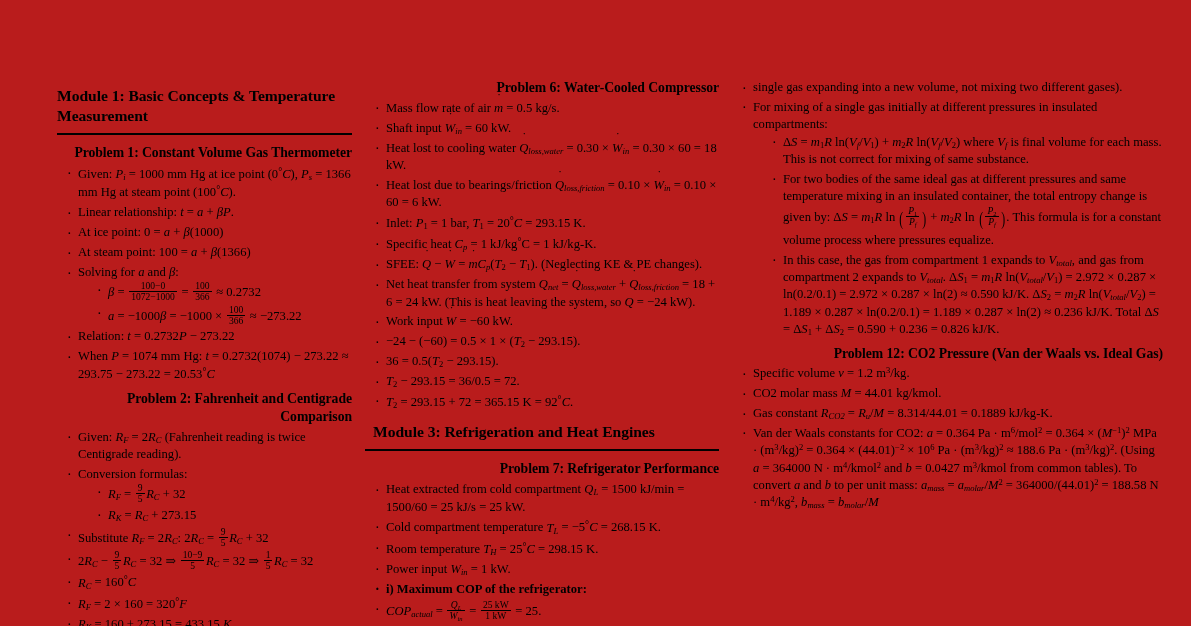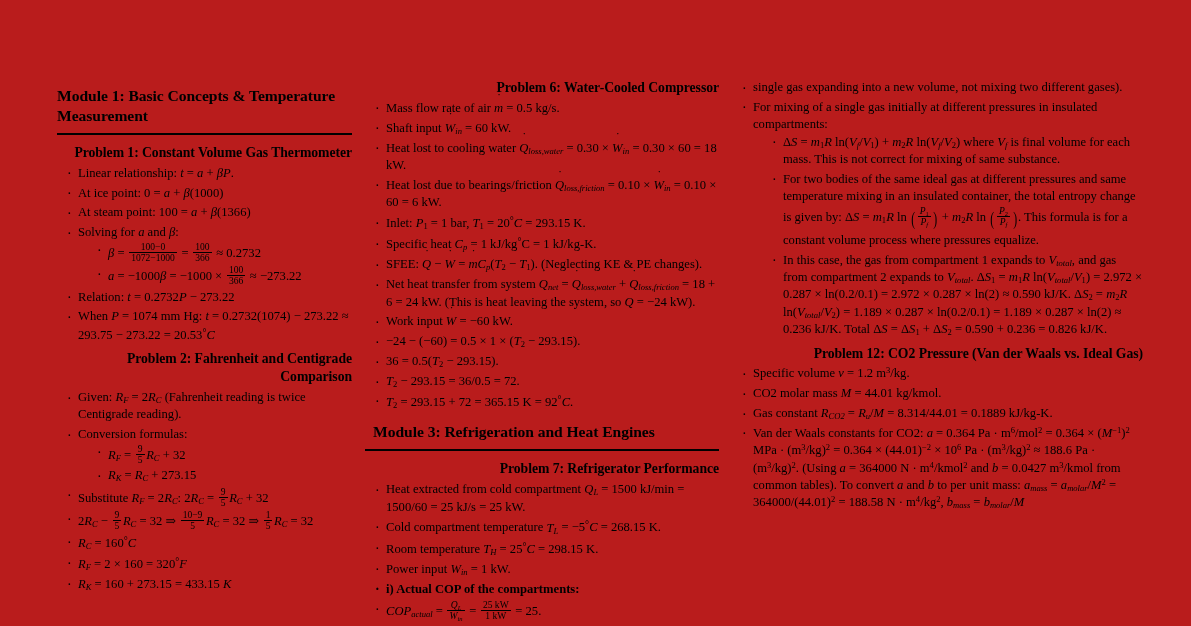--- a/index.html
+++ b/index.html
@@ -31,21 +31,21 @@
     display: flex;
     flex-direction: row;
     align-items: flex-start;
   }
   .col {
     box-sizing: border-box;
     overflow: hidden;
   }
   .col-1 { width: 365px; padding-left: 57px; padding-right: 13px; padding-top: 86px; }
   .col-2 { width: 367px; padding-left: 0px;  padding-right: 13px; padding-top: 79px; }
-  .col-3 { width: 459px; padding-left: 0px;  padding-right: 48px; padding-top: 79px; }
+  .col-3 { width: 459px; padding-left: 0px;  padding-right: 28px; padding-top: 79px; }
 
   .module-h {
     font-size: 15.6px;
     font-weight: bold;
     line-height: 1.28;
     margin: 0 0 0 0;
     padding: 0;
     letter-spacing: -0.05px;
   }
   .module-rule {
@@ -146,20 +146,21 @@
 <div class="page">
   <div class="columns">
 
     <div class="col col-1">
 
       <div class="module-h">Module 1: Basic Concepts &amp; Temperature Measurement</div>
       <hr class="module-rule">
 
       <div class="problem-h">Problem 1: Constant Volume Gas Thermometer</div>
       <ul class="lvl1">
+        <li>Given: <span class="mi">P<sub>i</sub></span> = 1000 mm Hg at ice point (0<span class="deg">°</span><span class="mi">C</span>), <span class="mi">P<sub>s</sub></span> = 1366 mm Hg at steam point (100<span class="deg">°</span><span class="mi">C</span>).</li>
         <li>Linear relationship: <span class="mi">t</span> = <span class="mi">a</span> + <span class="mi">β</span><span class="mi">P</span>.</li>
         <li>At ice point: 0 = <span class="mi">a</span> + <span class="mi">β</span>(1000)</li>
         <li>At steam point: 100 = <span class="mi">a</span> + <span class="mi">β</span>(1366)</li>
         <li>Solving for <span class="mi">a</span> and <span class="mi">β</span>:
           <ul class="lvl2">
             <li class="tight"><span class="mi">β</span> = <span class="frac"><span class="num">100−0</span><span class="den">1072−1000</span></span> = <span class="frac"><span class="num">100</span><span class="den">366</span></span> ≈ 0.2732</li>
             <li class="tight"><span class="mi">a</span> = −1000<span class="mi">β</span> = −1000 × <span class="frac"><span class="num">100</span><span class="den">366</span></span> ≈ −273.22</li>
           </ul>
         </li>
         <li>Relation: <span class="mi">t</span> = 0.2732<span class="mi">P</span> − 273.22</li>
@@ -205,21 +206,21 @@
 
       <div class="module-h" style="margin-top:11px;margin-left:8px;">Module 3: Refrigeration and Heat Engines</div>
       <hr class="module-rule">
 
       <div class="problem-h">Problem 7: Refrigerator Performance</div>
       <ul class="lvl1">
         <li>Heat extracted from cold compartment <span class="mi">Q<sub>L</sub></span> = 1500 kJ/min = 1500/60 = 25 kJ/s = 25 kW.</li>
         <li>Cold compartment temperature <span class="mi">T<sub>L</sub></span> = −5<span class="deg">°</span><span class="mi">C</span> = 268.15 K.</li>
         <li>Room temperature <span class="mi">T<sub>H</sub></span> = 25<span class="deg">°</span><span class="mi">C</span> = 298.15 K.</li>
         <li>Power input <span class="mi">W</span><sub>in</sub> = 1 kW.</li>
-        <li class="boldline">i) Actual COP of the compartments:</li>
+        <li class="boldline">i) Maximum COP of the refrigerator:</li>
         <li><span class="mi">COP<sub>actual</sub></span> = <span class="frac"><span class="num"><span class="mi">Q<sub>L</sub></span></span><span class="den"><span class="mi">W</span><sub>in</sub></span></span> = <span class="frac"><span class="num">25 kW</span><span class="den">1 kW</span></span> = 25.</li>
         <li class="boldline">ii) Maximum possible COP (Carnot COP):</li>
       </ul>
 
     </div>
 
     <div class="col col-3">
 
       <ul class="lvl1">
         <li class="nomark">single gas expanding into a new volume, not mixing two different gases).</li>

